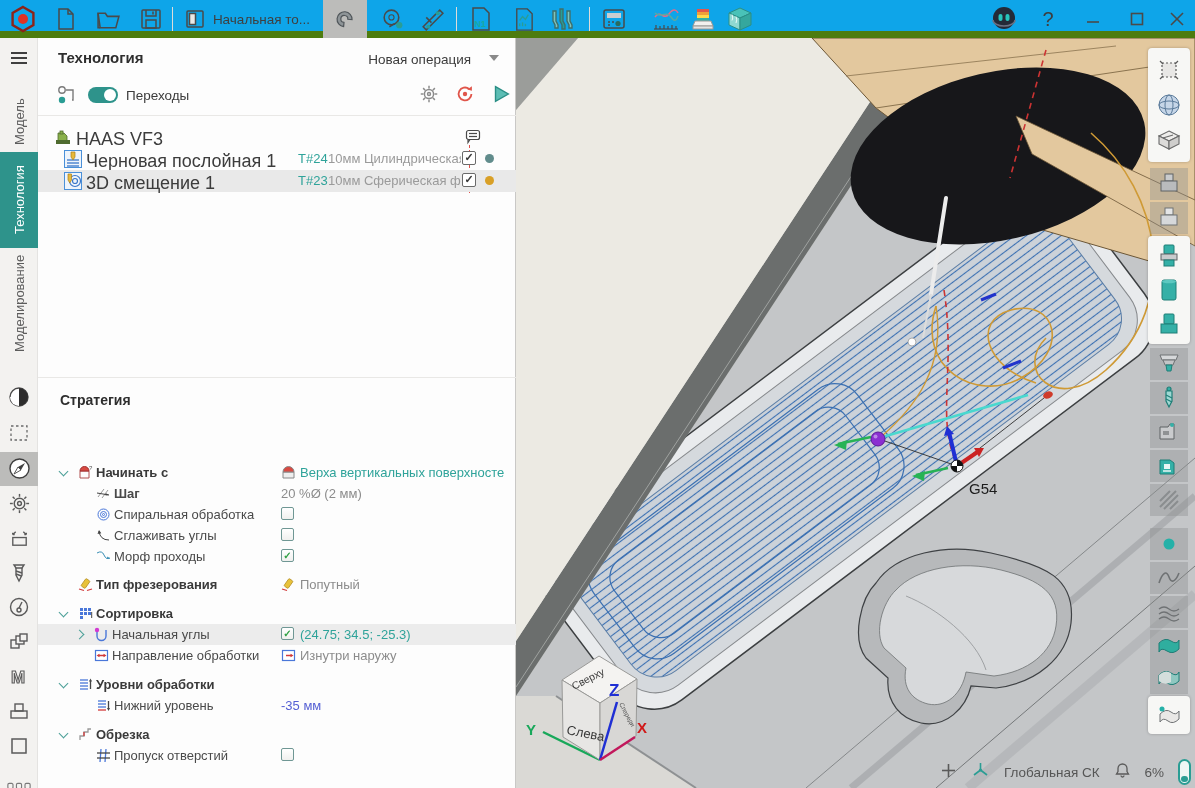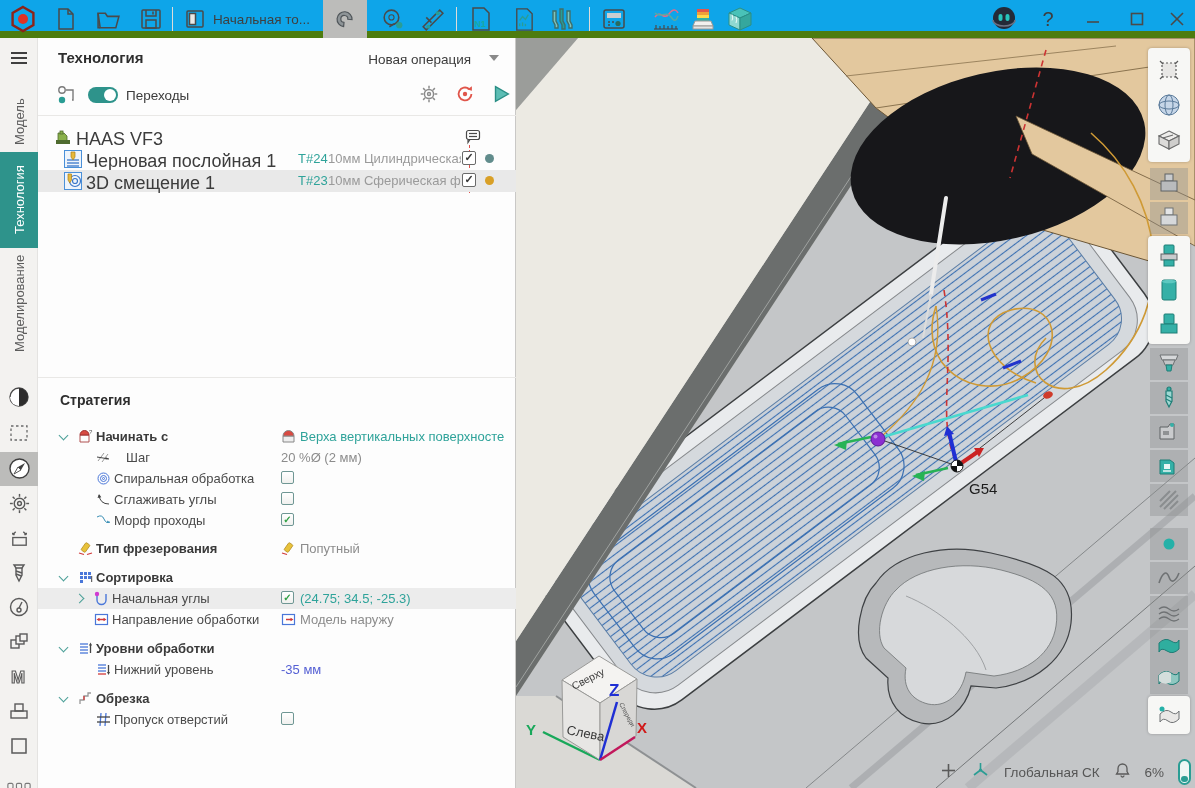--- a/index.html
+++ b/index.html
@@ -35,21 +35,21 @@
   .tree-row { position:absolute; left:0; width:478px; height:22px; }
   .tree-row.selected { background:#e9e9e9; }
   .tr-name { position:absolute; left:48px; top:3px; font-size:18px; color:#3c3c3c; white-space:nowrap; }
   .tr-tool { position:absolute; left:260px; top:3px; font-size:13px; color:#2fa39a; }
   .tr-desc { position:absolute; left:290px; top:3px; font-size:13px; color:#9a9a9a; width:133px; overflow:hidden; white-space:nowrap; }
   .cbx { position:absolute; width:14px; height:14px; border:1.4px solid #6a6a6a; border-radius:2px; background:#fff; font-size:11px; font-weight:bold; color:#3a3a3a; line-height:11px; text-align:center; }
   .dot { position:absolute; width:9px; height:9px; border-radius:50%; }
   .dash-line { position:absolute; left:431px; width:0; border-left:1px dashed #e0524d; }
 
   .strat-title { position:absolute; left:22px; font-size:14px; font-weight:bold; color:#2e2e2e; }
-  .s-row { position:absolute; left:0; width:478px; height:21px; }
+  .s-row { position:absolute; left:0; width:478px; height:21px;margin-top:36px; }
   .s-row.hl { background:#ececec; }
   .s-lab { position:absolute; top:3px; font-size:13px; color:#4a4a4a; white-space:nowrap; }
   .s-lab.b { font-weight:bold; color:#3a3a3a; }
   .s-val { position:absolute; left:243px; top:3px; font-size:13px; color:#8c8c8c; white-space:nowrap; }
   .s-val.blue { color:#5560d4; }
   .s-val2 { position:absolute; left:262px; top:3px; font-size:13px; white-space:nowrap; }
   .chev { position:absolute; width:7px; height:7px; border-right:1.6px solid #4a9f97; border-bottom:1.6px solid #4a9f97; }
   .chev.down { transform:rotate(45deg); top:6px; }
   .chev.right { transform:rotate(-45deg); top:7px; }
   .scbx { position:absolute; top:3px; width:13px; height:13px; border:1.4px solid #6f9794; border-radius:2px; background:linear-gradient(#ffffff,#f0f0ee); font-size:10px; font-weight:bold; color:#2fa043; line-height:11px; text-align:center; }
@@ -447,21 +447,21 @@
   </div>
   <div class="s-row" style="top:409px;">
     <span class="micon" style="left:58px;">
       <svg width="15" height="15" viewBox="0 0 15 15" stroke="#999" fill="none">
           <line x1="2" y1="11" x2="8" y2="3"></line>
           <line x1="6" y1="12" x2="12" y2="4"></line>
           <line x1="1" y1="7" x2="13" y2="9" stroke="#444"></line>
           <polygon points="13,9 9.5,9.6 10,7.2" fill="#444" stroke="none"></polygon>
         </svg>
     </span>
-    <span class="s-lab" style="left:88px;">Шаг</span>
+    <span class="s-lab" style="left:76px;font-weight:bold;">Шаг</span>
     <span class="s-val">20 %Ø (2 мм)</span>
   </div>
   <div class="s-row" style="top:451px;">
     <span class="micon" style="left:58px;">
       <svg width="15" height="15" viewBox="0 0 15 15" fill="none" stroke="#444">
           <path d="M13 12 q-9 0 -10 -9"></path>
           <polygon points="3,2 1.5,6 5.3,5.2" fill="#444" stroke="none"></polygon>
         </svg>
     </span>
     <span class="s-lab" style="left:76px;">Сглаживать углы</span>
@@ -545,21 +545,21 @@
         </svg>
     </span>
     <span class="s-lab" style="left:74px;">Направление обработки</span>
     <span class="micon" style="left:243px;">
       <svg width="15" height="15" viewBox="0 0 15 15">
           <rect x="1.5" y="2.5" width="12" height="10" fill="#fff" stroke="#4a77d9" stroke-width="1.2"></rect>
           <line x1="5" y1="7.5" x2="11" y2="7.5" stroke="#d23a3a" stroke-width="1.5"></line>
           <polygon points="12.5,7.5 9.5,5.8 9.5,9.2" fill="#d23a3a"></polygon>
         </svg>
     </span>
-    <span class="s-val2" style="color:#8c8c8c;">Модель наружу</span>
+    <span class="s-val2" style="color:#8c8c8c;">Изнутри наружу</span>
   </div>
   <div class="s-row" style="top:600px;">
     <span class="chev down" style="left:22px;"></span>
     <span class="micon" style="left:40px;">
       <svg width="15" height="15" viewBox="0 0 15 15" stroke="#4a77d9" stroke-width="1.3" fill="none">
           <line x1="2" y1="3" x2="10" y2="3"></line>
           <line x1="2" y1="6" x2="10" y2="6"></line>
           <line x1="2" y1="9" x2="10" y2="9"></line>
           <line x1="2" y1="12" x2="10" y2="12"></line>
           <line x1="12.5" y1="12" x2="12.5" y2="3" stroke="#444"></line>

